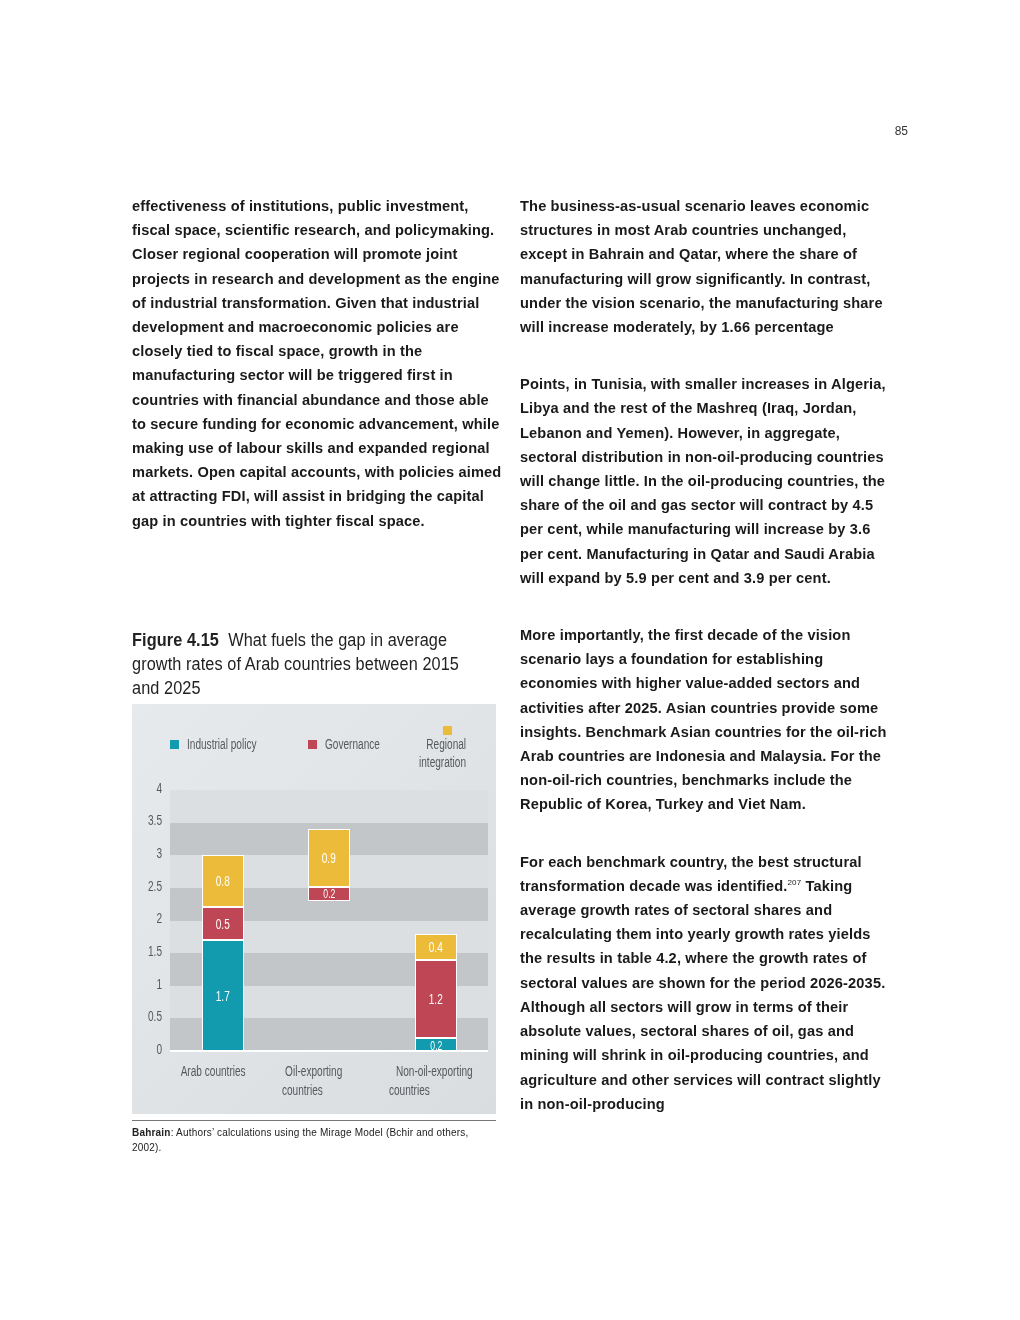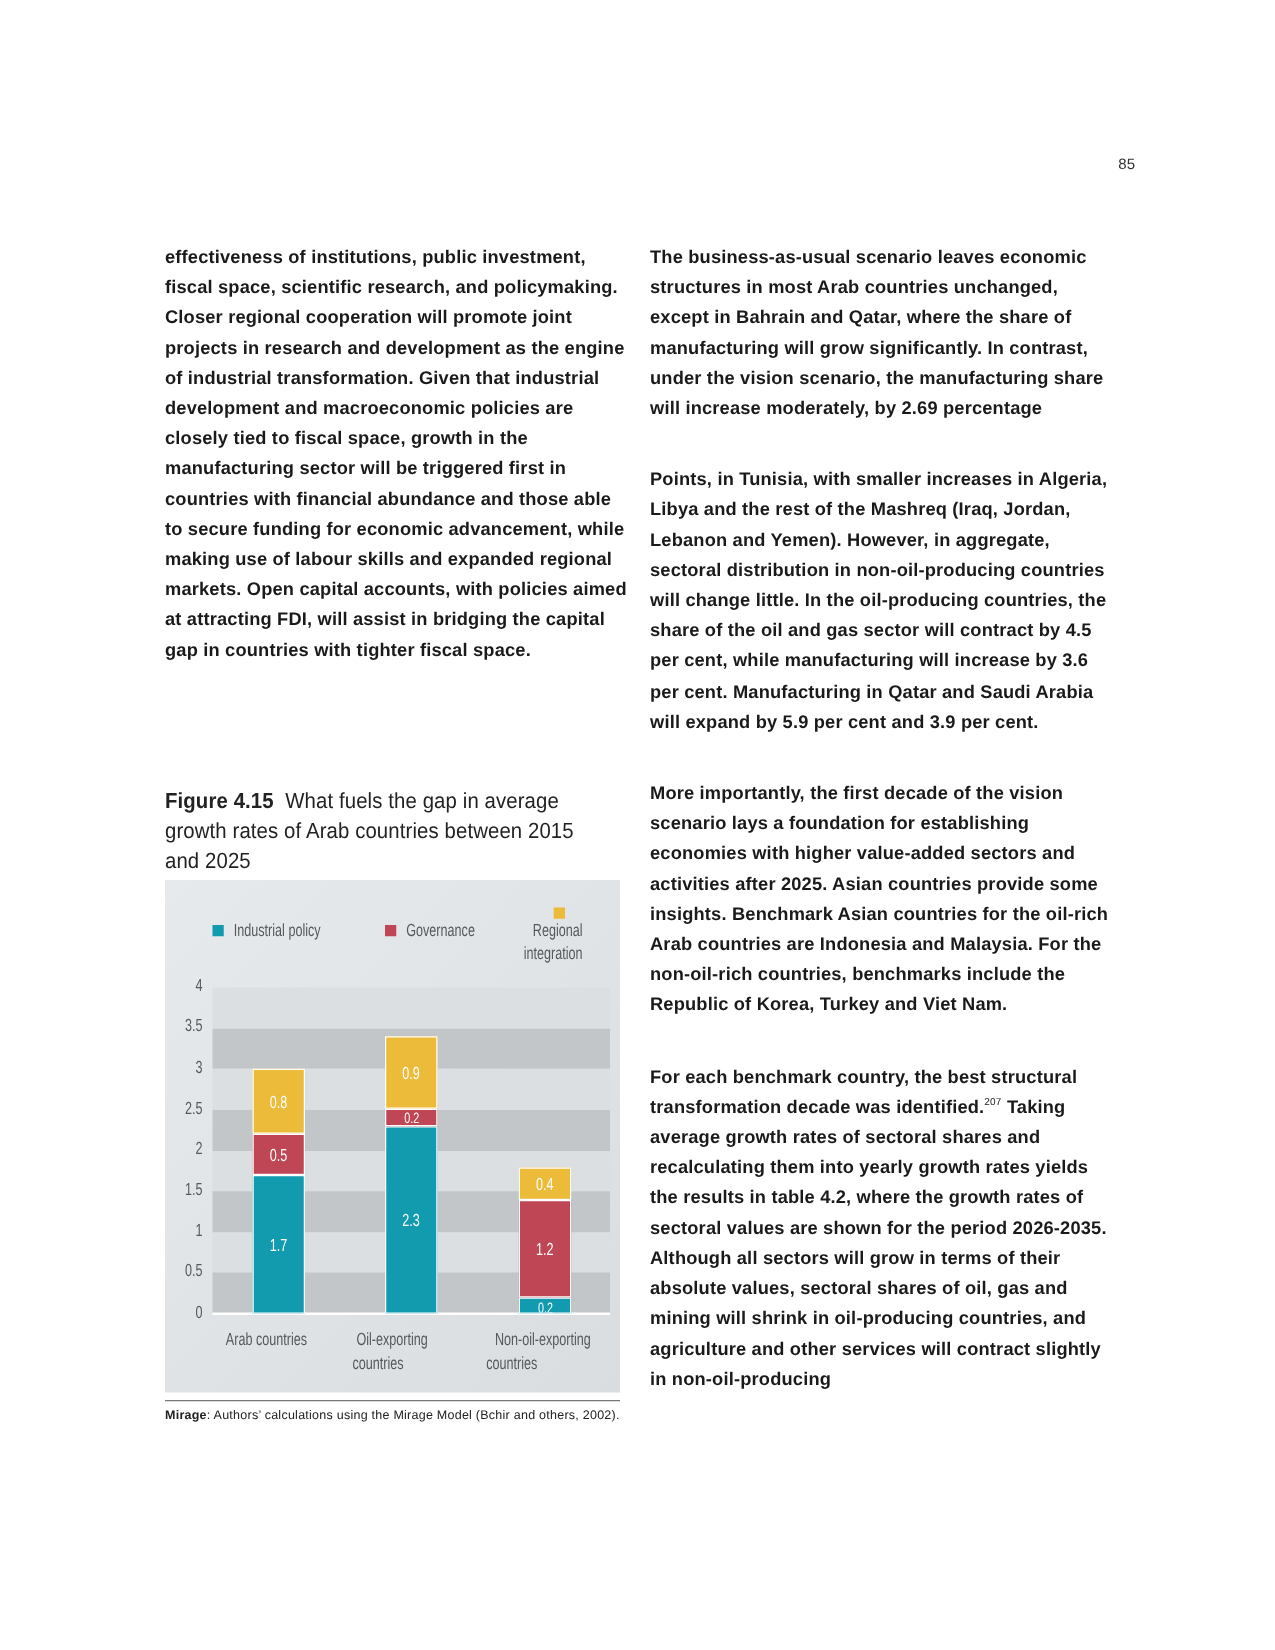--- a/index.html
+++ b/index.html
@@ -125,23 +125,20 @@
         </div>
       <div class="seg" style="top:117px; height:31px; background:#bf4654;">
           <span>0.5</span>
         </div>
       <div class="seg" style="top:65px; height:50px; background:#ecbb3a;align-items:center;">
           <span>0.8</span>
         </div>
     </div>
 
     <div class="bar" style="left:138px; top:0; height:261px;">
-      <div class="seg" style="top:111px; height:148px; background:#129aae;">
-          <span>2.3</span>
-        </div>
       <div class="seg" style="top:97px; height:12px; background:#bf4654; font-size:12px;">
           <span>0.2</span>
         </div>
       <div class="seg" style="top:39px; height:56px; background:#ecbb3a;">
           <span>0.9</span>
         </div>
     </div>
 
     <div class="bar" style="left:245px; top:0; height:261px;">
       <div class="seg" style="top:248px; height:11px; background:#129aae; font-size:12px; align-items:flex-start;">
@@ -164,23 +161,23 @@
     <span>countries</span>
   </div>
   <div class="xlabel" style="left:249px;">
     <span>Non-oil-exporting</span><br>
     <span>countries</span>
   </div>
 </div>
 
 <div class="source-rule"></div>
 <div class="source">
-  <b>Mirage</b><span>: Authors’ calculations using the Mirage Model (Bchir and others, 2002).</span>
+  <b>Bahrain</b><span>: Authors’ calculations using the Mirage Model (Bchir and others, 2002).</span>
 </div>
 
 <div class="col col-right">
-  <p>The business-as-usual scenario leaves economic structures in most Arab countries unchanged, except in Bahrain and Qatar, where the share of manufacturing will grow significantly. In contrast, under the vision scenario, the manufacturing share will increase moderately, by 2.69 percentage</p>
+  <p>The business-as-usual scenario leaves economic structures in most Arab countries unchanged, except in Bahrain and Qatar, where the share of manufacturing will grow significantly. In contrast, under the vision scenario, the manufacturing share will increase moderately, by 1.66 percentage</p>
   <p>Points, in Tunisia, with smaller increases in Algeria, Libya and the rest of the Mashreq (Iraq, Jordan, Lebanon and Yemen). However, in aggregate, sectoral distribution in non-oil-producing countries will change little. In the oil-producing countries, the share of the oil and gas sector will contract by 4.5 per cent, while manufacturing will increase by 3.6 per cent. Manufacturing in Qatar and Saudi Arabia will expand by 5.9 per cent and 3.9 per cent.</p>
   <p>More importantly, the first decade of the vision scenario lays a foundation for establishing economies with higher value-added sectors and activities after 2025. Asian countries provide some insights. Benchmark Asian countries for the oil-rich Arab countries are Indonesia and Malaysia. For the non-oil-rich countries, benchmarks include the Republic of Korea, Turkey and Viet Nam.</p>
   <p>
     <span>For each benchmark country, the best structural transformation decade was identified.</span><sup>207</sup><span> Taking average growth rates of sectoral shares and recalculating them into yearly growth rates yields the results in table 4.2, where the growth rates of sectoral values are shown for the period 2026-2035. Although all sectors will grow in terms of their absolute values, sectoral shares of oil, gas and mining will shrink in oil-producing countries, and agriculture and other services will contract slightly in non-oil-producing</span>
   </p>
 </div>
 
 </body></html>

